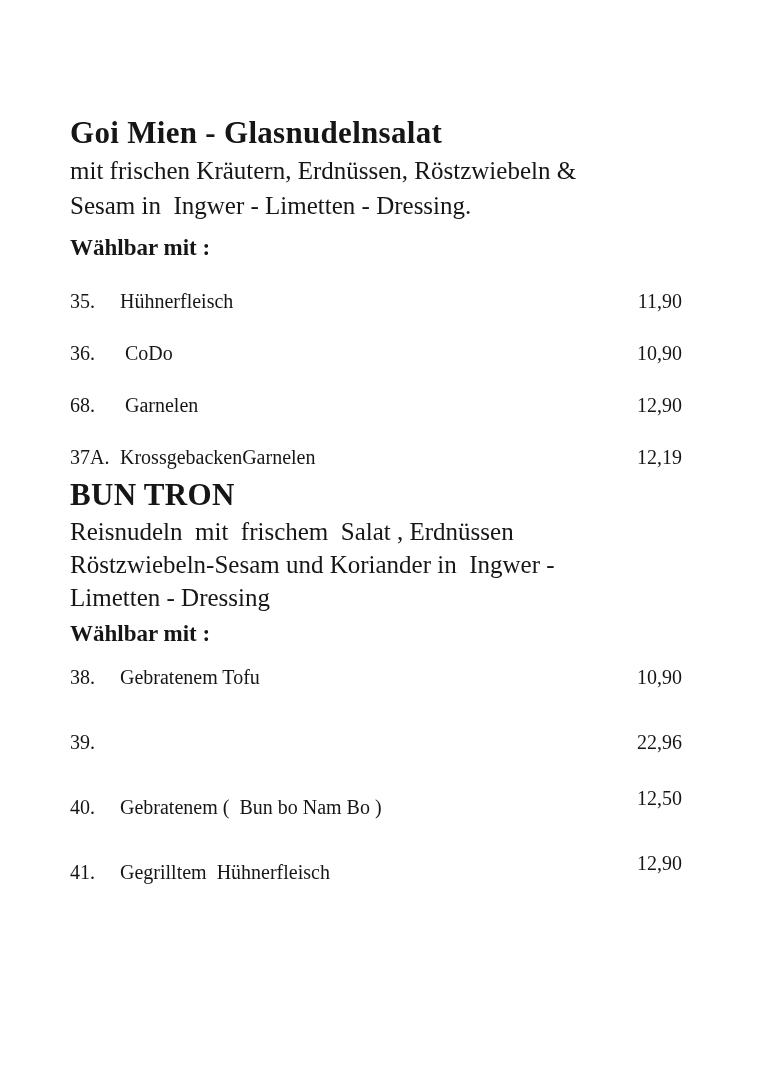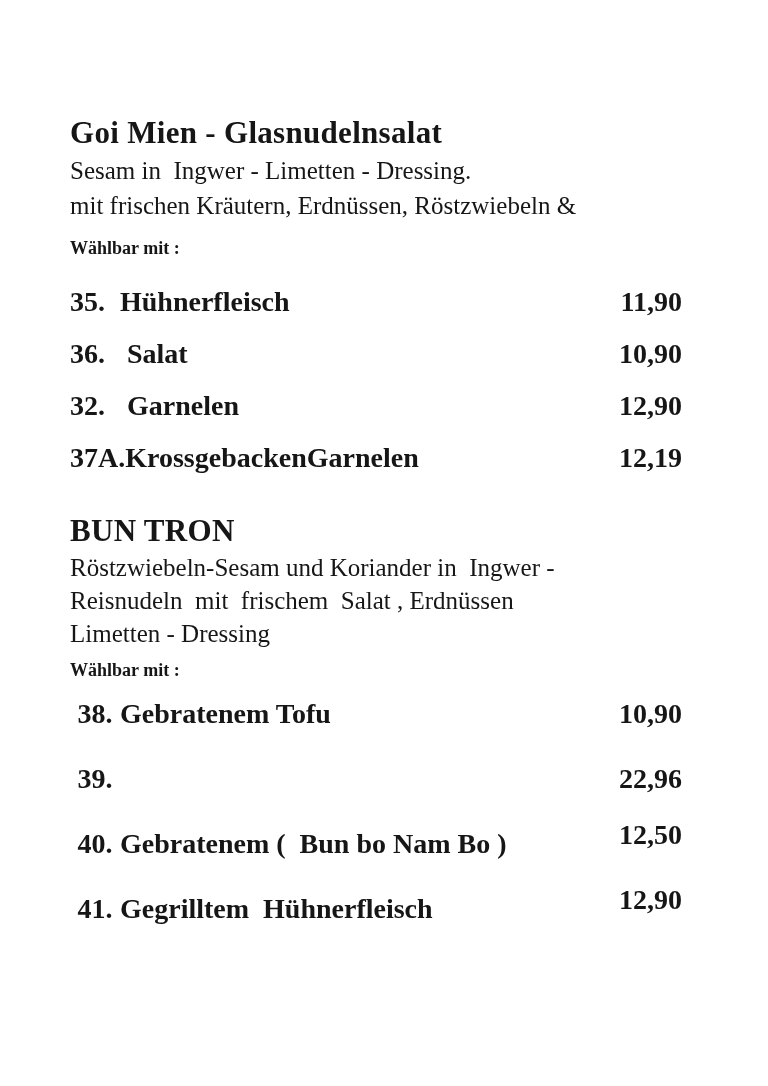--- a/index.html
+++ b/index.html
@@ -30,102 +30,101 @@
   }
   .desc-line {
     font-size: 25px;
     line-height: 35px;
     white-space: pre;
   }
   .s2 .desc-line {
     line-height: 33px;
   }
   .choose-label {
-    font-size: 18px;
+    font-size: 23px;
     font-weight: bold;
     line-height: 38px;
     margin-top: 6px;
     white-space: pre;
   }
   .s2 .choose-label {
     line-height: 36px;
     margin-top: 2px;
   }
   .item {
     display: flex;
     align-items: baseline;
-    font-size: 28px;
-    font-weight: bold;
+    font-size: 20px;
+    font-weight: normal;
     line-height: 35px;
   }
   .s1 .item { margin-top: 17px; }
-  .s2 .item { margin-top: 30px; text-align: center; }
+  .s2 .item { margin-top: 30px; }
   .s2 .item:first-child { margin-top: 8px; }
   .item-num {
     flex: 0 0 auto;
     min-width: 50px;
     white-space: pre;
   }
   .item-name {
     white-space: pre;
   }
   .item-price {
     margin-left: auto;
     white-space: pre;
   }
   .price-up {
     position: relative;
     top: -9px;
   }
   .section.s2 {
-    margin-top: 36px;
   }
 </style>
 </head>
 <body>
 
 <div class="page">
 
   <div class="section s1">
     <div class="section-title">Goi Mien - Glasnudelnsalat</div>
     <div class="desc">
+      <div class="desc-line">mit frischen Kräutern, Erdnüssen, Röstzwiebeln &amp;</div>
       <div class="desc-line">Sesam in  Ingwer - Limetten - Dressing.</div>
-      <div class="desc-line">mit frischen Kräutern, Erdnüssen, Röstzwiebeln &amp;</div>
     </div>
     <div class="choose-label">Wählbar mit :</div>
 
     <div class="items">
       <div class="item">
         <span class="item-num">35.</span>
         <span class="item-name">Hühnerfleisch</span>
         <span class="item-price">11,90</span>
       </div>
       <div class="item">
         <span class="item-num">36.</span>
-        <span class="item-name"> Salat</span>
+        <span class="item-name"> CoDo</span>
         <span class="item-price">10,90</span>
       </div>
       <div class="item">
-        <span class="item-num">32.</span>
+        <span class="item-num">68.</span>
         <span class="item-name"> Garnelen</span>
         <span class="item-price">12,90</span>
       </div>
       <div class="item">
         <span class="item-num">37A.</span>
         <span class="item-name">KrossgebackenGarnelen</span>
         <span class="item-price">12,19</span>
       </div>
     </div>
   </div>
 
   <div class="section s2">
     <div class="section-title">BUN TRON</div>
     <div class="desc">
+      <div class="desc-line">Reisnudeln  mit  frischem  Salat , Erdnüssen</div>
       <div class="desc-line">Röstzwiebeln-Sesam und Koriander in  Ingwer -</div>
-      <div class="desc-line">Reisnudeln  mit  frischem  Salat , Erdnüssen</div>
       <div class="desc-line">Limetten - Dressing</div>
     </div>
     <div class="choose-label">Wählbar mit :</div>
 
     <div class="items">
       <div class="item">
         <span class="item-num">38.</span>
         <span class="item-name">Gebratenem Tofu</span>
         <span class="item-price">10,90</span>
       </div>

